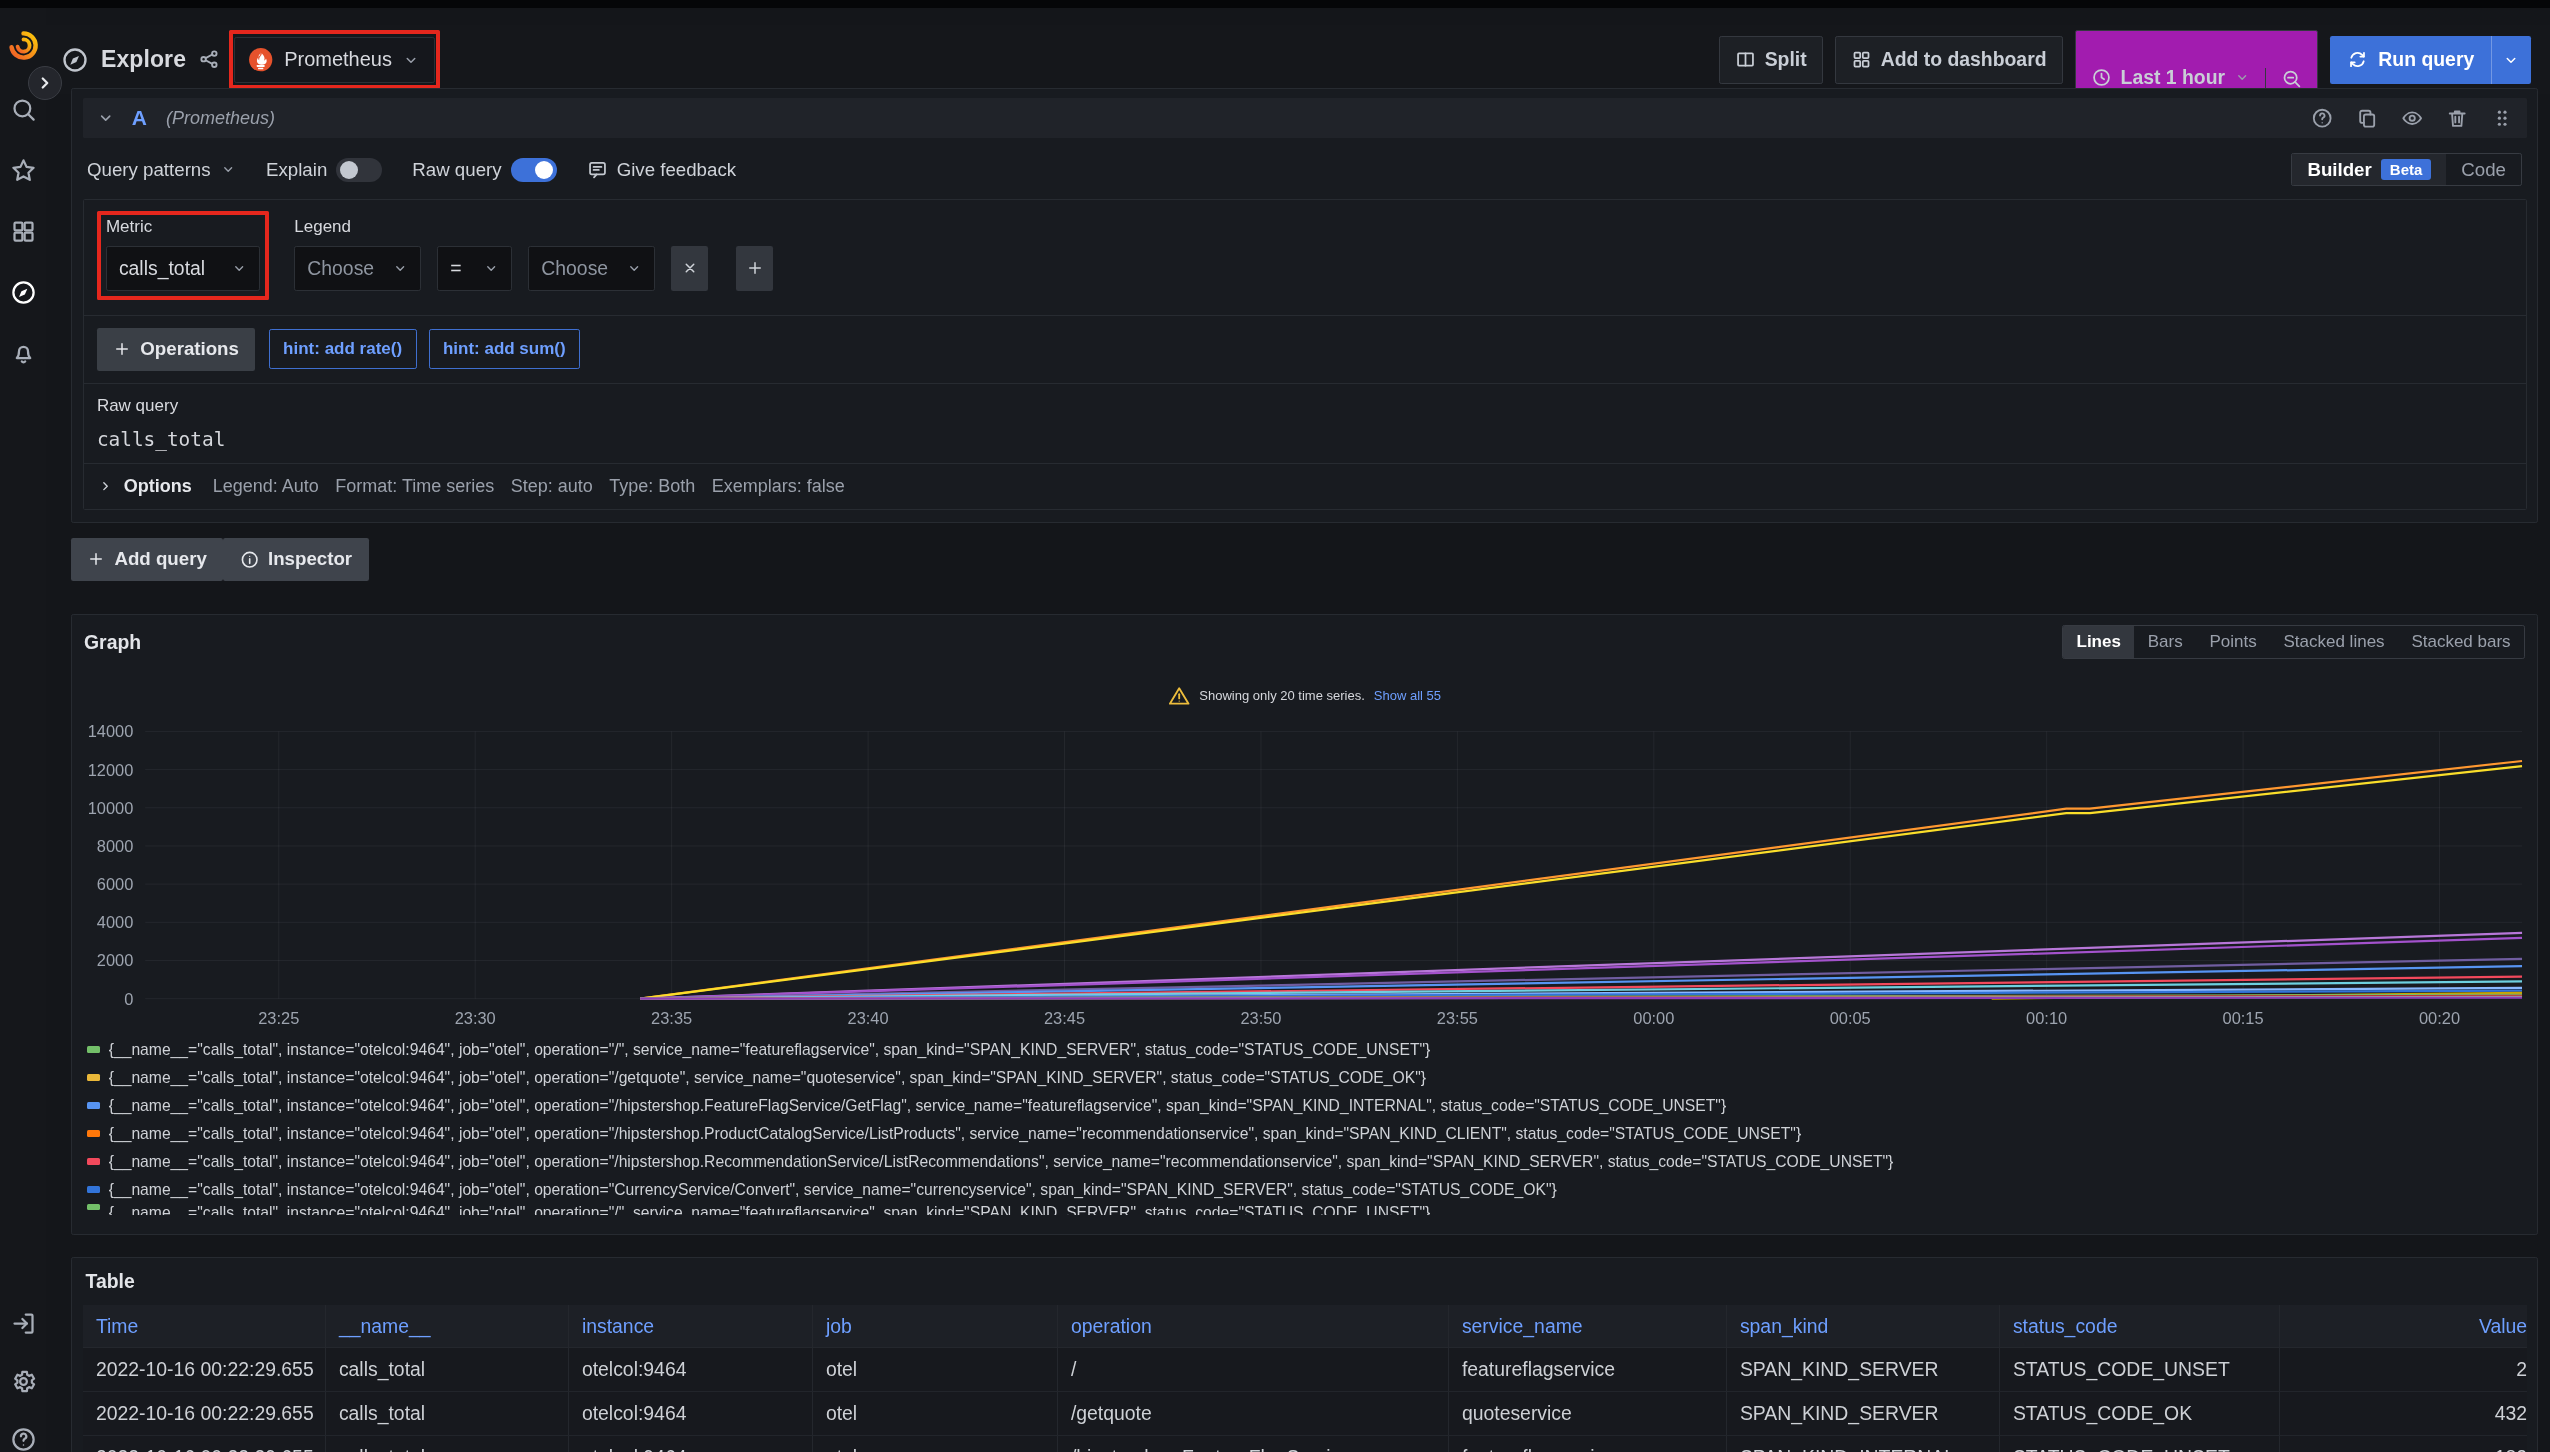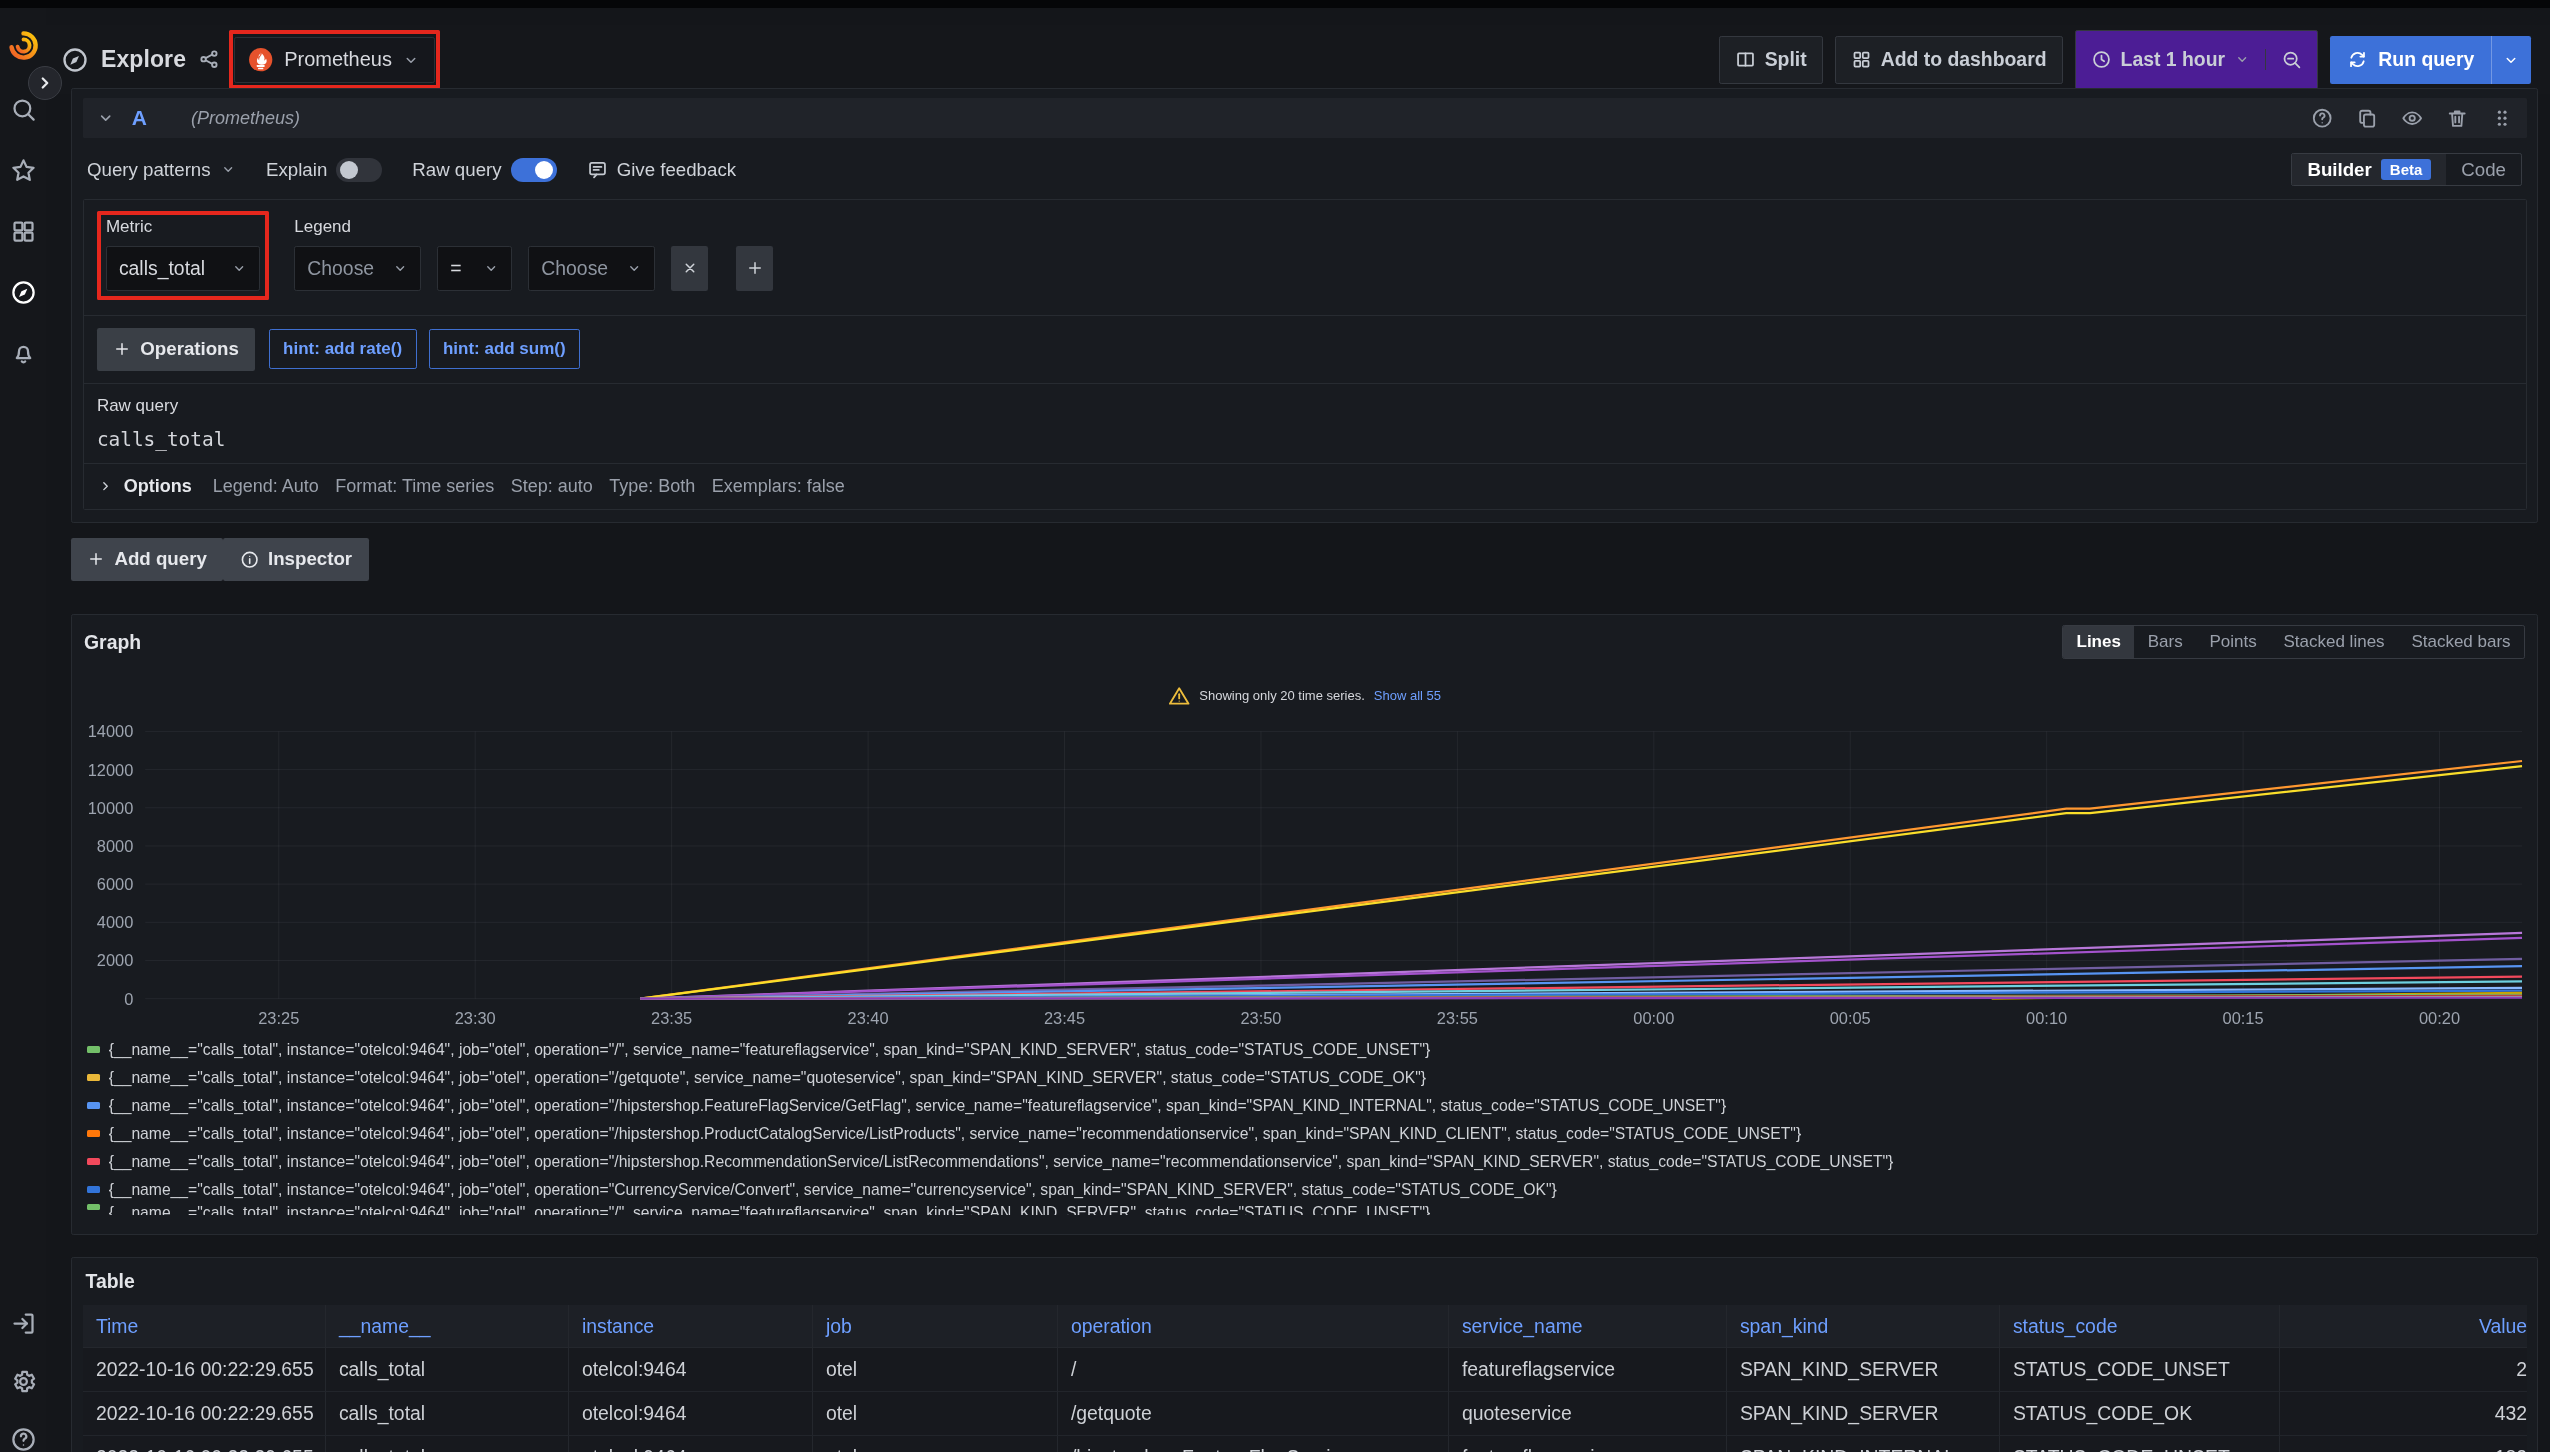--- a/index.html
+++ b/index.html
@@ -26,36 +26,36 @@
   #expand-btn{position:absolute;left:28px;top:66px;width:34px;height:34px;border-radius:50%;background:#24262c;border:0.7px solid #3a3d44;color:#e8eaed;display:flex;align-items:center;justify-content:center;z-index:6;cursor:pointer}
   #header{position:absolute;left:46px;top:25px;right:0;height:69px;background:var(--chrome);display:flex;align-items:center;padding:0 19.4px 0 15px;gap:13.4px;}
   #explore-group{display:flex;align-items:center;gap:12px;color:#d8dadf;}
   #explore-group .title{font-size:23px;font-weight:600;letter-spacing:0.1px}
   .hl{position:relative;}
   .hl::after{content:"";position:absolute;inset:-6.7px -5.2px;border:4.5px solid var(--red);border-radius:1.5px;pointer-events:none;}
   #ds-picker{display:flex;align-items:center;gap:10.5px;height:46px;padding:0 13.4px;background:#15171c;border:0.7px solid #2c3036;border-radius:2.2px;cursor:pointer}
   #ds-picker .lbl{font-size:20px;font-weight:500;color:#d8dadf}
   #header-right{margin-left:auto;display:flex;align-items:center;gap:12px;}
   .hbtn{display:flex;align-items:center;gap:9px;height:48px;padding:0 15px;background:#1d2025;border:0.7px solid #34383f;border-radius:2.2px;color:#c9ced6;font-size:19.4px;font-weight:600;cursor:pointer}
-  .hgroup{display:flex;align-items:center;height:60px;border:0.7px solid #34383f;border-radius:2.2px;background:#4c1d95;overflow:hidden}
+  .hgroup{display:flex;align-items:flex-end;height:60px;border:0.7px solid #34383f;border-radius:2.2px;background:#a21caf;overflow:hidden}
   .hgroup .seg{display:flex;align-items:center;gap:9px;padding:0 15px;color:#c9ced6;font-size:19.4px;font-weight:600;cursor:pointer}
   .hgroup .seg + .seg{border-left:0.7px solid #34383f}
   #run-query{display:flex;align-items:stretch;height:48px;border-radius:2.2px;background:var(--blue);overflow:hidden;color:#fff;}
   #run-query .seg{display:flex;align-items:center;gap:10.5px;padding:0 16.4px;font-size:19.4px;font-weight:600;cursor:pointer}
   #run-query .caret{display:flex;align-items:center;padding:0 10.5px;border-left:0.7px solid rgba(255,255,255,.28);cursor:pointer}
 
   
   #content{position:absolute;left:46px;top:76px;right:0;bottom:0;padding:0 12px 0 25px;}
   .panel{background:var(--panel);border:0.7px solid var(--border);border-radius:2.2px;}
 
   
   #query-panel{margin-top:12px;padding:9px 10.5px 12px;}
   #qheader{height:40px;background:var(--panel2);border-radius:1.5px;display:flex;align-items:center;padding:0 13.4px;gap:12px;color:var(--dim)}
   #qheader .refid{color:var(--link);font-size:21px;font-weight:700;margin-left:4.5px}
-  #qheader .dshint{color:var(--dim);font-size:18px;font-style:italic;margin-left:32px}
+  #qheader .dshint{color:var(--dim);font-size:18px;font-style:italic;margin-left:7px}
   #qheader .spacer{flex:1}
   #qheader .qic{color:#9aa0ab;cursor:pointer;display:flex;margin-left:10.5px}
   #qtoolbar{display:flex;align-items:center;padding:15px 4.5px 13.4px;gap:30px;}
   .tool{display:flex;align-items:center;gap:9px;font-size:18.7px;color:#cfd3d9;cursor:pointer}
   .sw{width:46px;height:24px;border-radius:12px;background:#31343b;position:relative;flex:none;cursor:pointer}
   .sw .knob{position:absolute;top:3px;left:3.7px;width:18px;height:18px;border-radius:50%;background:#c3c8d0}
   .sw.on{background:var(--blue)}
   .sw.on .knob{left:auto;right:3.7px;background:#fff}
   #qtoolbar .spacer{flex:1}
   #builder-code{display:flex;align-items:stretch;border:0.7px solid var(--border2);border-radius:2.2px;overflow:hidden;height:33px}

